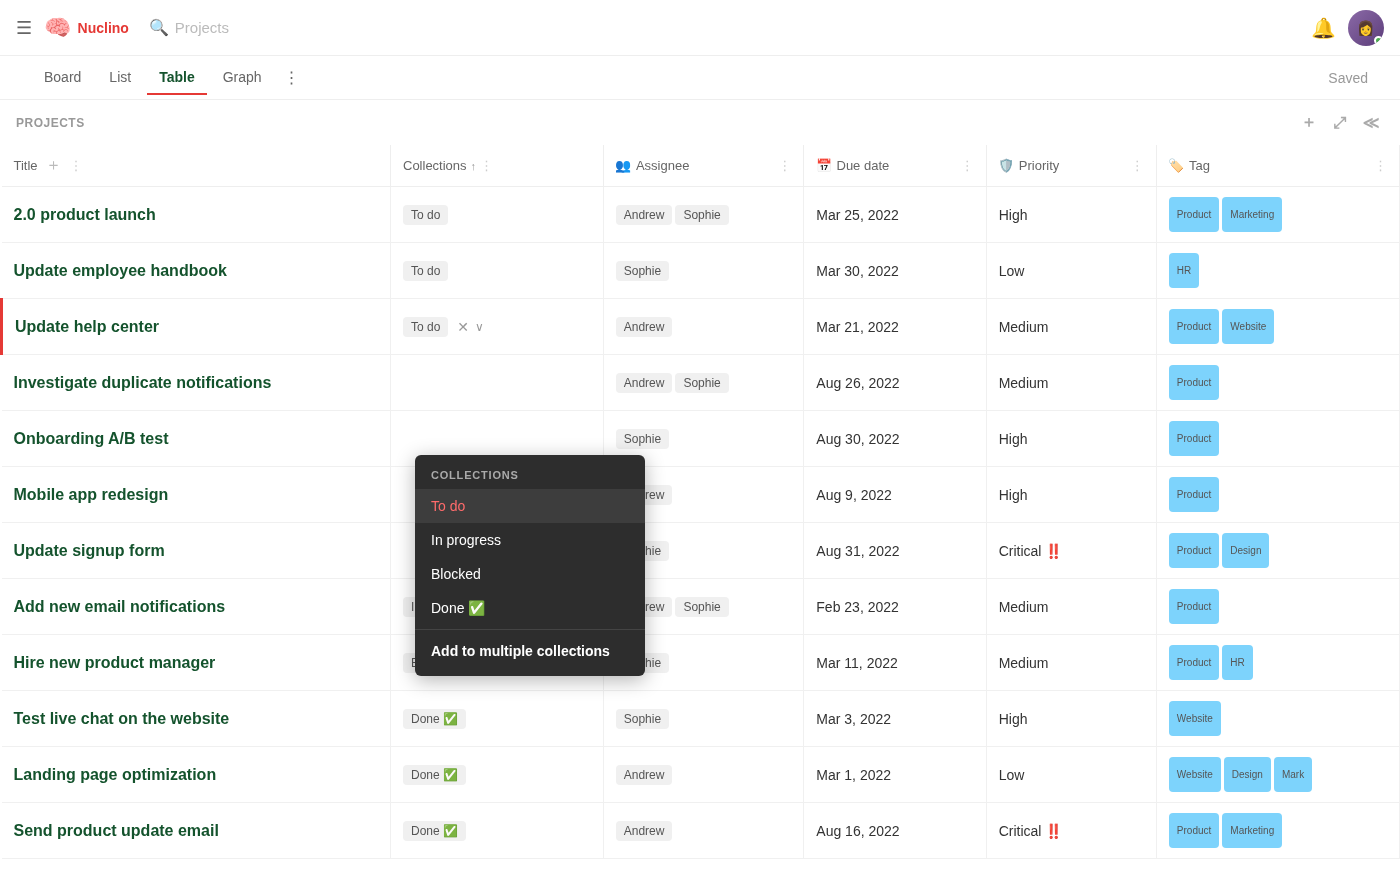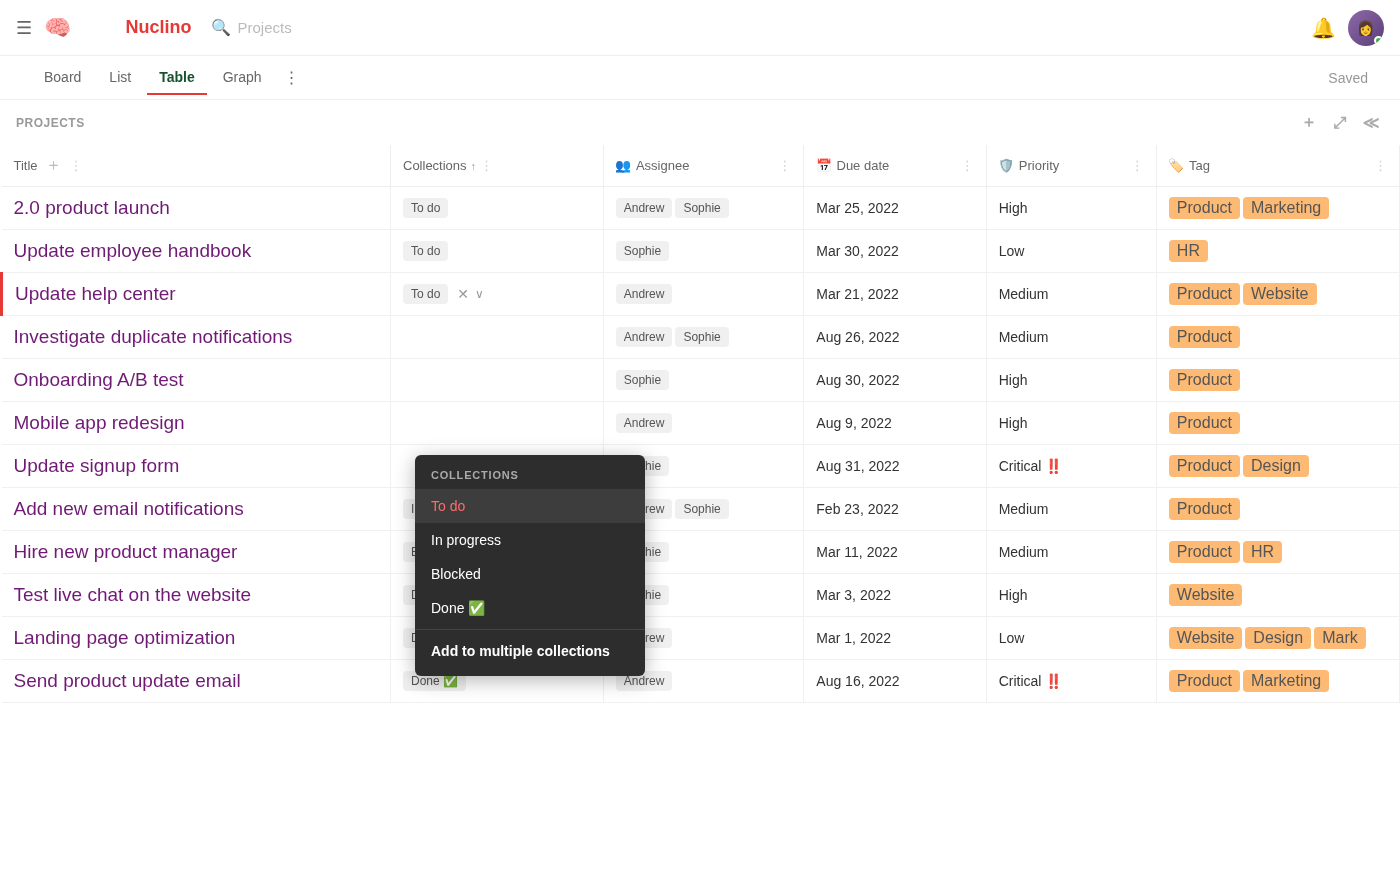--- a/index.html
+++ b/index.html
@@ -6,21 +6,21 @@
     body { font-family: -apple-system, BlinkMacSystemFont, 'Segoe UI', sans-serif; font-size: 14px; color: #333; background: #fff; height: 875px; overflow: hidden; }
 
     
     .top-nav {
       display: flex; align-items: center; padding: 0 16px; height: 56px;
       border-bottom: 1px solid #eee; gap: 12px;
     }
     .hamburger { cursor: pointer; color: #666; font-size: 18px; }
     .logo { display: flex; align-items: center; gap: 6px; }
     .logo-icon { font-size: 22px; }
-    .logo-text { font-size: 18px; font-weight: 700; color: #e53935; margin-left: 48px; }
+    .logo-text { font-size: 14px; font-weight: 700; color: #e53935; }
     .search-area { display: flex; align-items: center; gap: 6px; color: #aaa; font-size: 15px; margin-left: 8px; }
     .search-icon { font-size: 16px; }
     .spacer { flex: 1; }
     .bell-icon { font-size: 20px; color: #555; cursor: pointer; }
     .avatar { width: 36px; height: 36px; border-radius: 50%; background: #7b5ea7; overflow: hidden; position: relative; cursor: pointer; }
     .avatar-img { width: 100%; height: 100%; background: linear-gradient(135deg, #8b6aa7 0%, #5c3d7a 100%); display: flex; align-items: center; justify-content: center; color: white; font-size: 14px; font-weight: bold; }
     .avatar-dot { position: absolute; bottom: 1px; right: 1px; width: 9px; height: 9px; background: #4caf50; border-radius: 50%; border: 2px solid white; }
 
     
     .view-tabs { display: flex; align-items: center; padding: 0 32px; height: 44px; border-bottom: 1px solid #eee; gap: 4px; }
@@ -40,27 +40,27 @@
     .table-container { overflow: auto; height: calc(875px - 56px - 44px - 40px); position: relative; }
     table { width: 100%; border-collapse: collapse; table-layout: fixed; }
     thead th {
       background: #fff; border-bottom: 1px solid #eee; border-right: 1px solid #eee;
       padding: 10px 12px; text-align: left; font-weight: 500; color: #666; font-size: 13px;
       position: sticky; top: 0; z-index: 10; white-space: nowrap;
     }
     thead th .col-header { display: flex; align-items: center; gap: 4px; }
     tbody tr { border-bottom: 1px solid #f0f0f0; }
     tbody td { padding: 10px 12px; border-right: 1px solid #f0f0f0; vertical-align: middle; font-size: 14px; }
-    .title-col { font-size: 19px; color: #701a75; }
+    .title-col { font-size: 16px; color: #14532d; font-weight: bold; }
     .active-row td:first-child { border-left: 3px solid #e53935; }
 
     
     .badge { display: inline-block; padding: 3px 8px; border-radius: 4px; font-size: 12px; background: #f0f0f0; color: #555; margin-right: 3px; white-space: nowrap; }
     .critical-icon { color: #e53935; }
-    .tag-badge { display: inline-block; padding: 2px 8px; border-radius: 4px; font-size: 16px; background: #fdba74; color: #555; margin-right: 3px; }
+    .tag-badge { display: inline-block; padding: 12px 8px; border-radius: 4px; font-size: 10px; background: #7dd3fc; color: #555; margin-right: 3px; }
 
     
     .dropdown-overlay {
       position: absolute; top: 310px; left: 415px;
       background: #2d2d2d; border-radius: 6px; padding: 8px 0;
       width: 230px; z-index: 100; box-shadow: 0 4px 20px rgba(0,0,0,0.3);
     }
     .dropdown-label {
       padding: 6px 16px 8px; font-size: 11px; font-weight: 600; color: #aaa; letter-spacing: 0.8px; text-transform: uppercase;
     }

